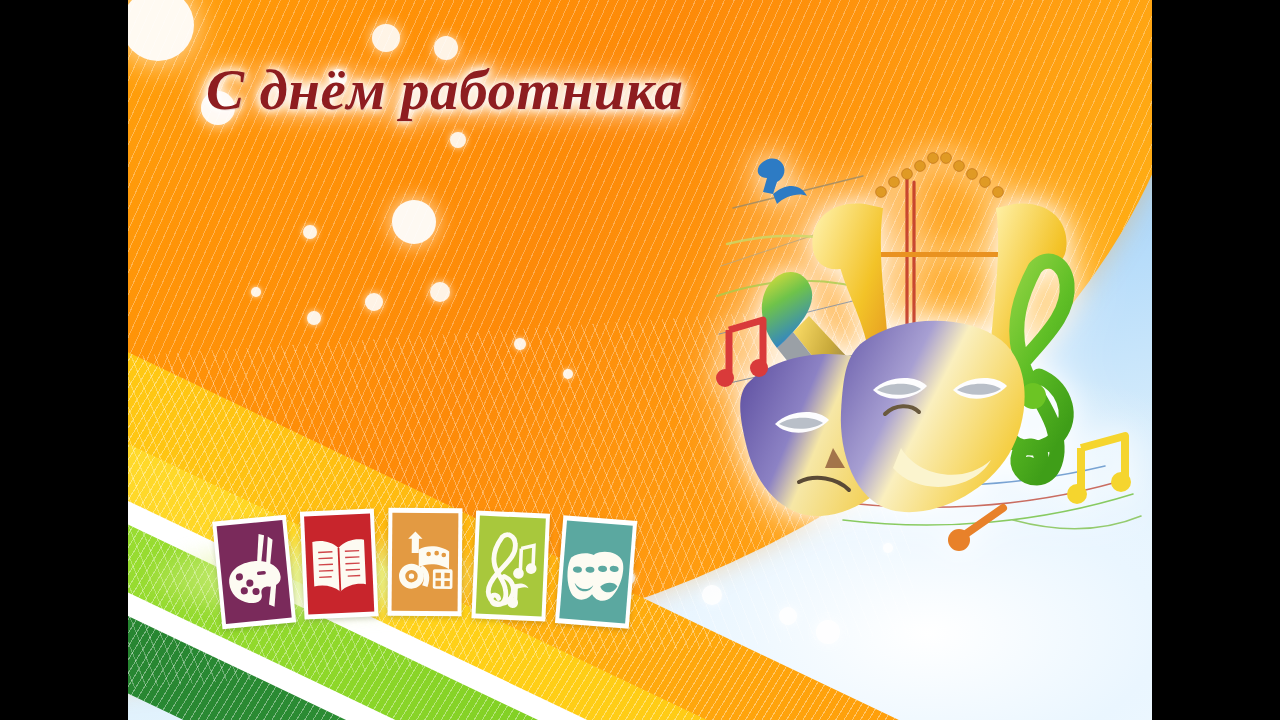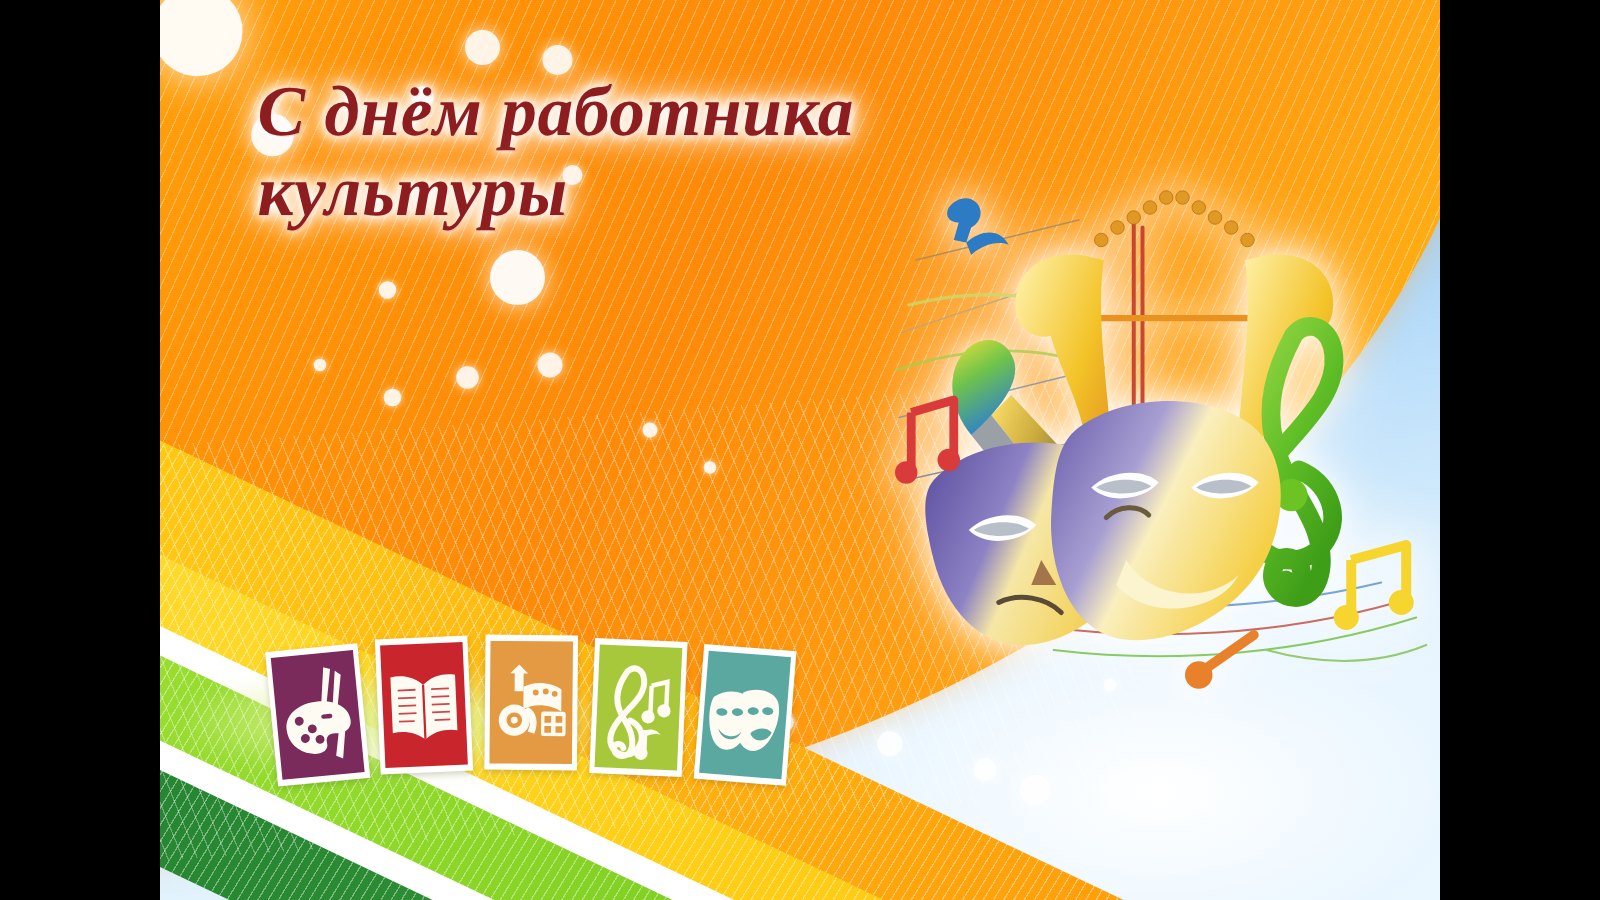--- a/index.html
+++ b/index.html
@@ -191,21 +191,20 @@
         <div class="bokeh" style="left: 651px; top: 607px; width: 18px; height: 18px; opacity: 0.9; box-shadow: rgba(255, 255, 255, 0.85) 0px 0px 8px;"></div>
         <div class="bokeh" style="left: 688px; top: 620px; width: 24px; height: 24px; opacity: 0.9; box-shadow: rgba(255, 255, 255, 0.85) 0px 0px 11px;"></div>
         <div class="bokeh" style="left: 493px; top: 571px; width: 14px; height: 14px; opacity: 0.9; box-shadow: rgba(255, 255, 255, 0.85) 0px 0px 6px;"></div>
         <div class="bokeh" style="left: 755px; top: 543px; width: 10px; height: 10px; opacity: 0.9; box-shadow: rgba(255, 255, 255, 0.85) 0px 0px 5px;"></div>
         <div class="bokeh" style="left: 231px; top: 583px; width: 14px; height: 14px; opacity: 0.9; box-shadow: rgba(255, 255, 255, 0.85) 0px 0px 6px;"></div>
         <div class="bokeh" style="left: 294px; top: 594px; width: 12px; height: 12px; opacity: 0.9; box-shadow: rgba(255, 255, 255, 0.85) 0px 0px 5px;"></div>
       </div>
 
     <div id="headline">
       <span>С днём работника</span>
-      <span class="l2">культуры</span>
     </div>
 
     <div id="illus">
       <svg viewBox="0 0 430 400" xmlns="http://www.w3.org/2000/svg">
         <defs>
           <linearGradient id="gGold" x1="0" y1="0" x2="0" y2="1">
             <stat></stat>
               <stop offset="0%" stop-color="#FFE98A"></stop>
               <stop offset="45%" stop-color="#F7C92F"></stop>
               <stop offset="100%" stop-color="#E08A1E"></stop>

